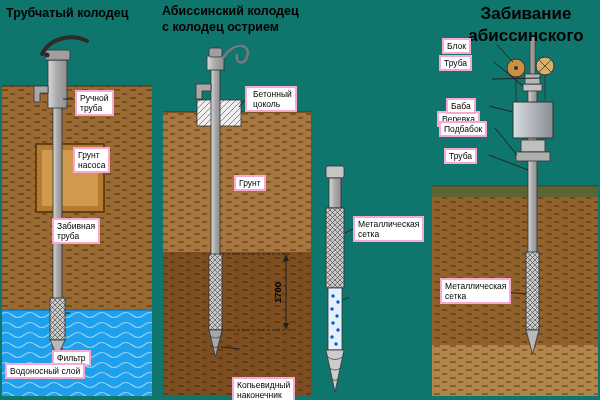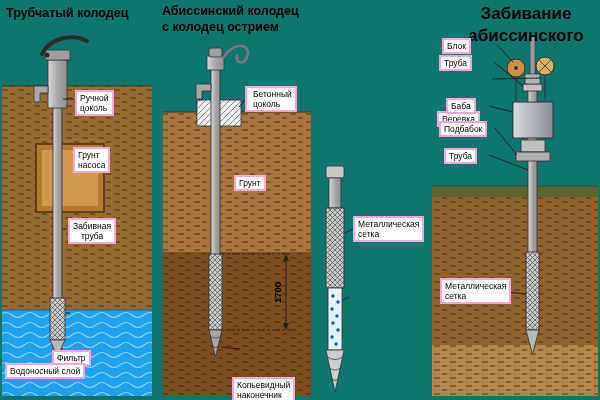--- a/index.html
+++ b/index.html
@@ -154,24 +154,24 @@
   <div class="title" style="left:6px; top:5px;">Трубчатый колодец</div>
   <div class="title" style="left:162px; top:3px;">
     <div>Абиссинский колодец</div>
     <div>с колодец острием</div>
   </div>
   <div class="title center" style="left:452px; top:3px; width:148px; font-size:17px;">
     <div>Забивание абиссинского</div>
   </div>
 
   <div class="label" style="left:75px; top:90px;">Ручной
-цоколь</div>
+труба</div>
   <div class="label" style="left:73px; top:147px;">Грунт
 насоса</div>
-  <div class="label" style="left:68px; top:218px;text-align:center;">Забивная
+  <div class="label" style="left:52px; top:218px;">Забивная
 труба</div>
   <div class="label" style="left:52px; top:306px;margin-top:44px;">Фильтр</div>
   <div class="label" style="left:5px;  top:363px;">Водоносный слой</div>
 
   <div class="label" style="left:245px; top:86px;padding-left:6px;">Бетонный
 цоколь</div>
   <div class="label" style="left:234px; top:175px;">Грунт</div>
   <div class="label" style="left:232px; top:337px;margin-top:40px;">Копьевидный
 наконечник</div>
 

